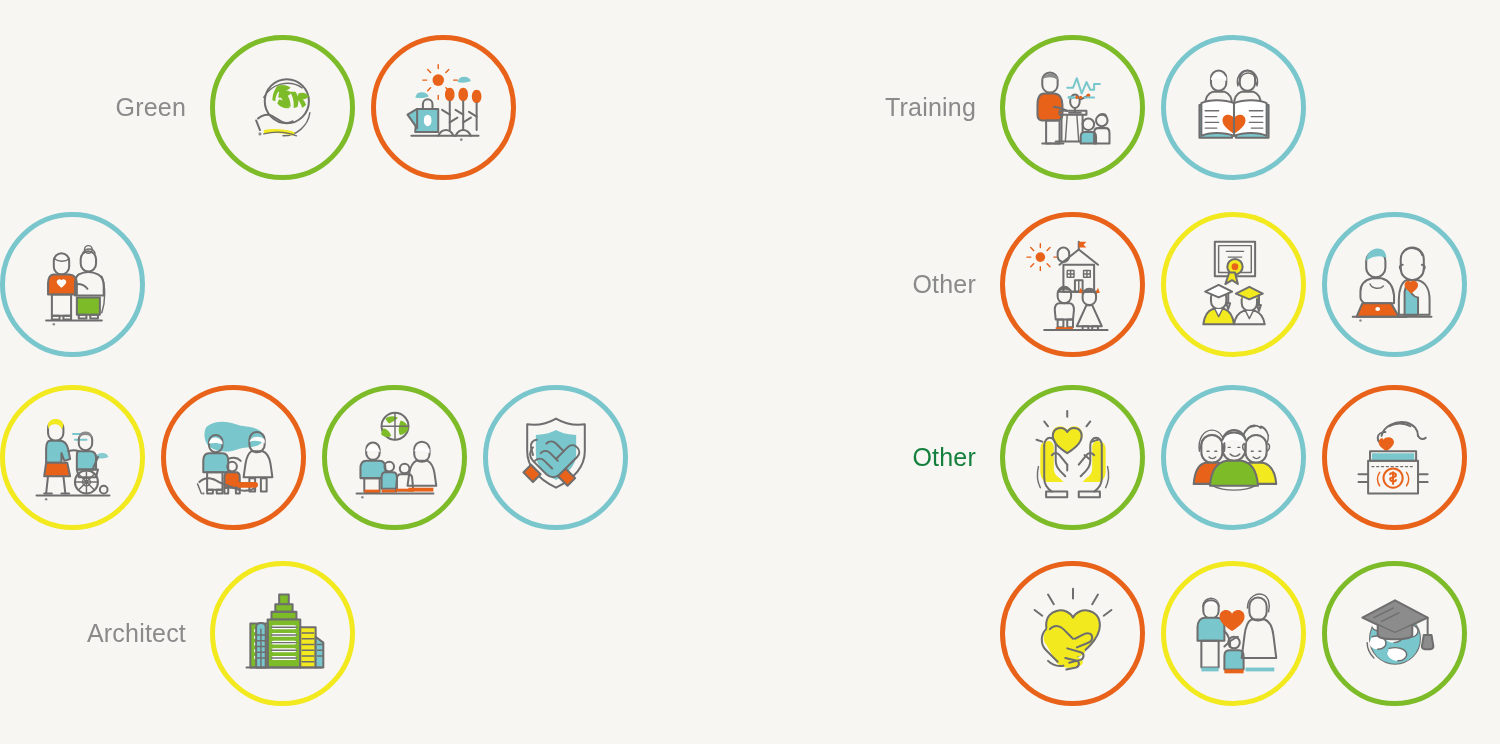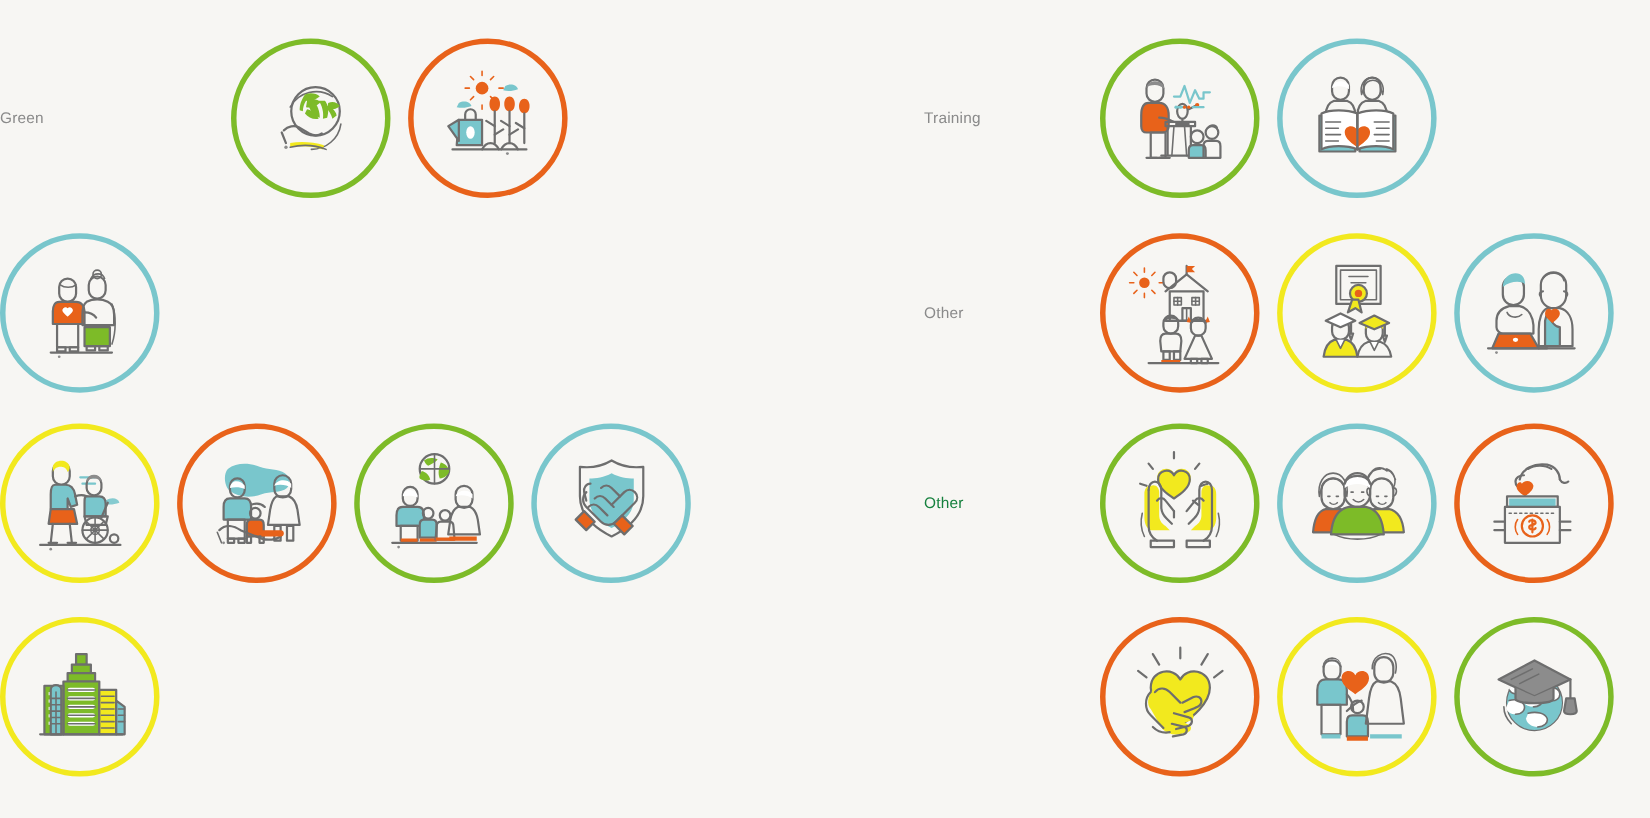--- a/index.html
+++ b/index.html
@@ -16,24 +16,24 @@
   .col-right { left: 840px; width: 660px; }
 
   .row { position: absolute; left: 0; width: 100%; height: 168px; display: flex; align-items: center; }
   .row-0 { top: 23px; }
   .row-1 { top: 200px; }
   .row-2 { top: 373px; }
   .row-3 { top: 549px; }
 
   .row-label {
     width: 210px;
-    text-align: left;
+    text-align: right;
     padding-right: 24px;
     color: #8A8A8A;
-    font-size: 14px;
+    font-size: 25px;
     letter-spacing: .2px;
     white-space: nowrap;
     font-weight: 400;
   }
   .col-right .row-label { width: 160px; }
 
   .icons { display: flex; align-items: center; gap: 16px; }
 
   .ring {
     width: 145px; height: 145px;
@@ -239,20 +239,21 @@
   <path class="fO" d="M24 58l10 10-8 8-10-10z"></path>
   <path class="st" d="M24 58l10 10-8 8-10-10z"></path>
   <path class="fO" d="M60 62l10 10-8 8-10-10z"></path>
   <path class="st" d="M60 62l10 10-8 8-10-10z"></path>
 </svg>
             </span>
           </div>
         </div>
       </div>
       <div class="row row-3">
+        <div class="row-label" style="color: rgb(138, 138, 138);">Architect</div>
         <div class="icons">
           <div class="ring yellow">
             <span>
               <svg viewBox="0 0 100 100">
   <path class="st fG" d="M46 10h10v10H46z"></path>
   <path class="st fG" d="M42 20h18v8H42z"></path>
   <path class="st fG" d="M38 28h26v8H38z"></path>
   <path class="st fG" d="M34 36h34v50H34z"></path>
   <g class="fW">
                   <rect x="38" y="42" width="26" height="4" rx="2"></rect>

